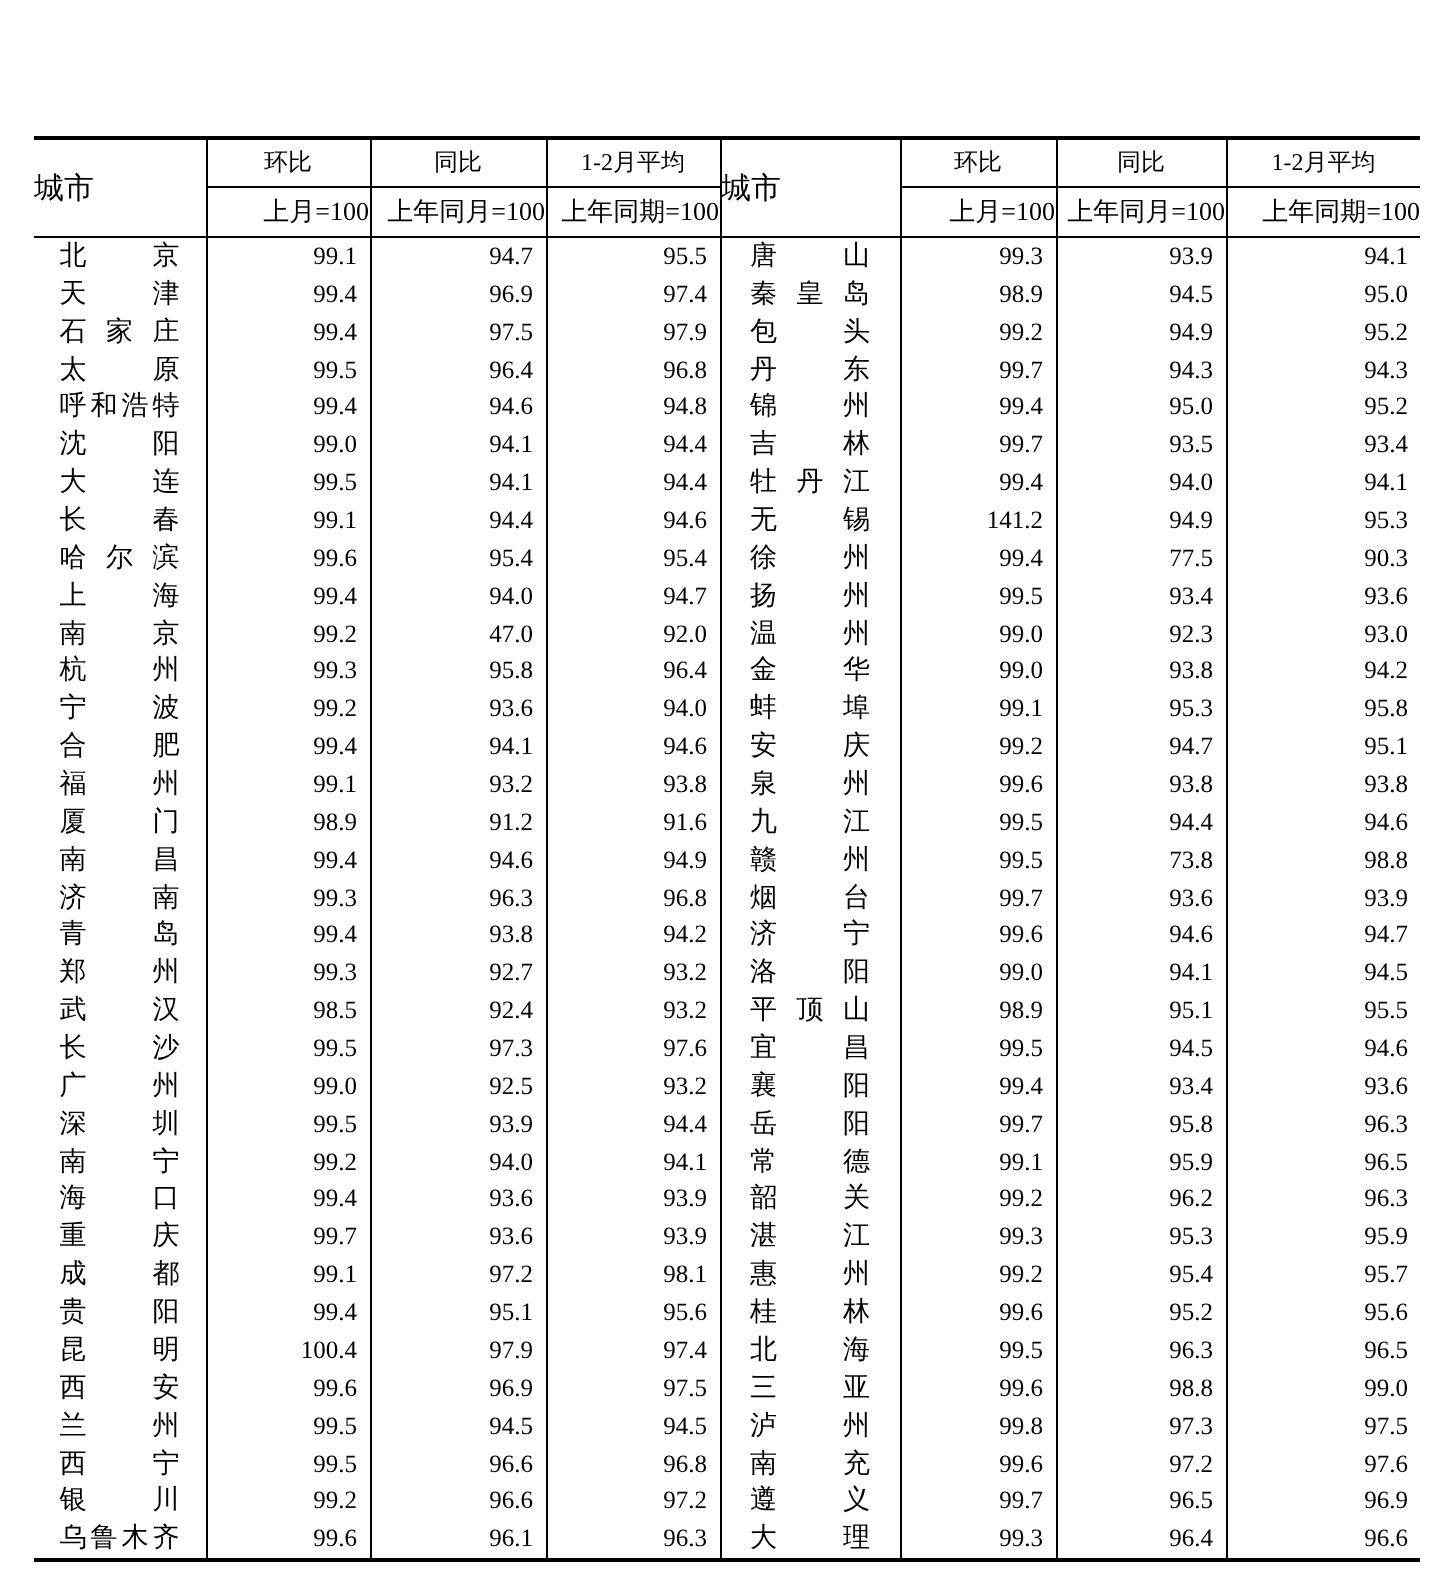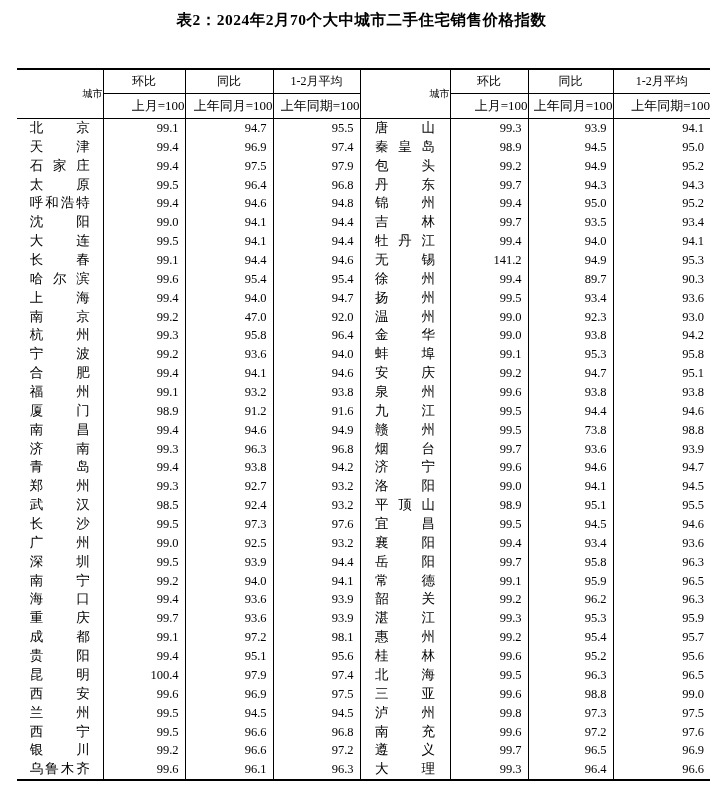--- a/index.html
+++ b/index.html
@@ -50,22 +50,22 @@
     margin: 0;
     padding: 0;
     font-weight: normal;
     vertical-align: middle;
   }
   
   thead th, tbody td { border-right: 1px solid #000; }
   thead tr th:last-child, tbody tr td:last-child { border-right: none; }
 
   th.city-h {
-    font-size: 10px;
-    text-align: right;
+    font-size: 15px;
+    text-align: left;
     border-bottom: 1.5px solid #000;
   }
   th.h1 {
     height: 23px;
     font-size: 12px;
     text-align: center;
     border-bottom: 1px solid #000;
     line-height: 23px;
   }
   th.h2 {
@@ -94,21 +94,20 @@
     font-size: 13.5px;
   }
   .city-box span { display: inline-block; }
   
 </style>
 </head>
 <body>
 
 <div class="page">
 
-  <div class="title">表2：2024年2月70个大中城市二手住宅销售价格指数</div>
 
   <table class="idx">
     <colgroup>
       <col class="c-city-l">
         <col class="c-mom-l">
         <col class="c-yoy-l">
         <col class="c-avg-l">
       <col class="c-city-r">
         <col class="c-mom-r">
         <col class="c-yoy-r">
@@ -311,21 +310,21 @@
           <td class="num-cell">99.6</td>
           <td class="num-cell">95.4</td>
           <td class="num-cell">95.4</td>
           <td class="city-cell">
             <span class="city-box">
               <span>徐</span>
               <span>州</span>
             </span>
           </td>
           <td class="num-cell">99.4</td>
-          <td class="num-cell">89.7</td>
+          <td class="num-cell">77.5</td>
           <td class="num-cell">90.3</td>
         </tr>
         <tr>
           <td class="city-cell">
             <span class="city-box">
               <span>上</span>
               <span>海</span>
             </span>
           </td>
           <td class="num-cell">99.4</td>

